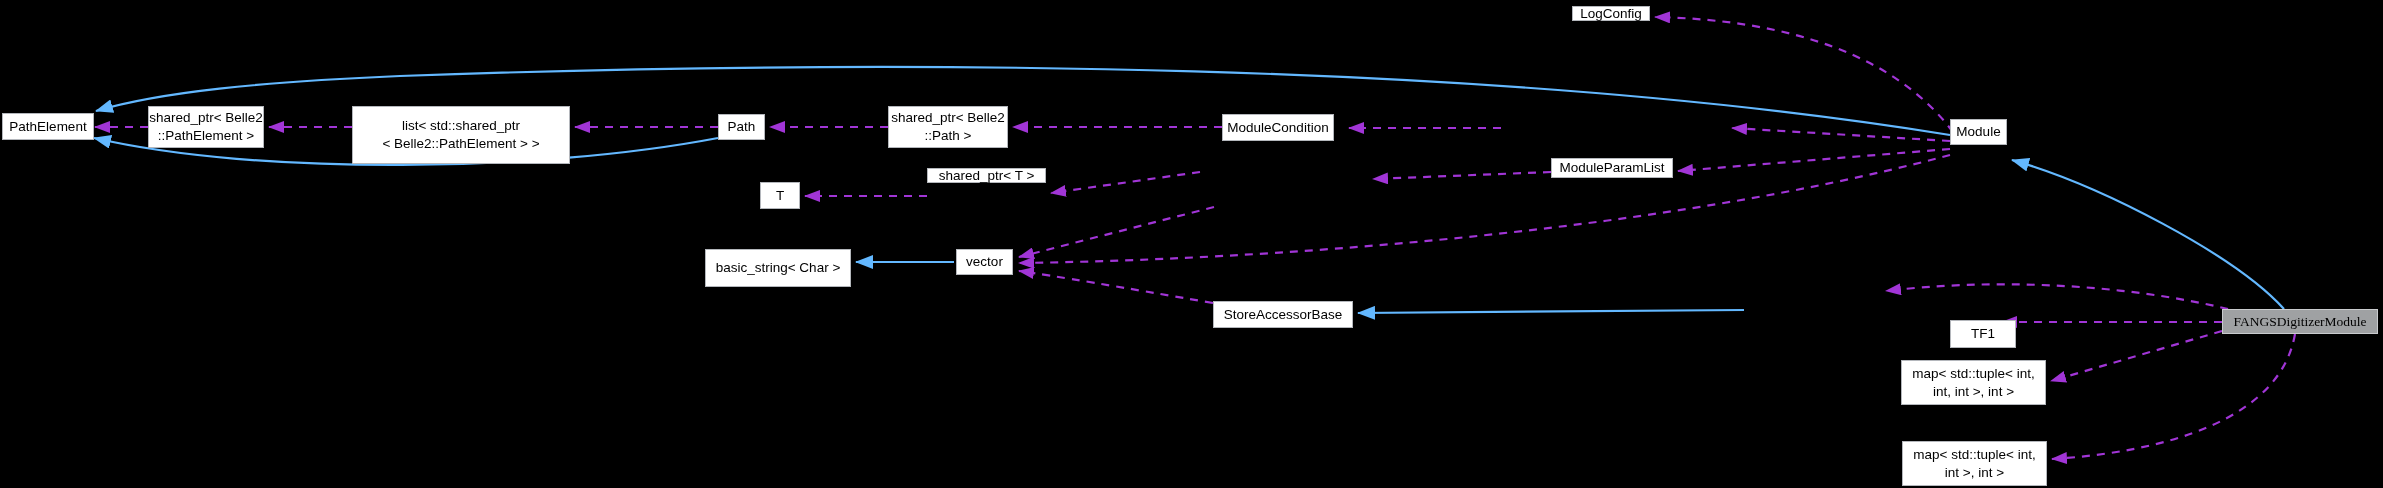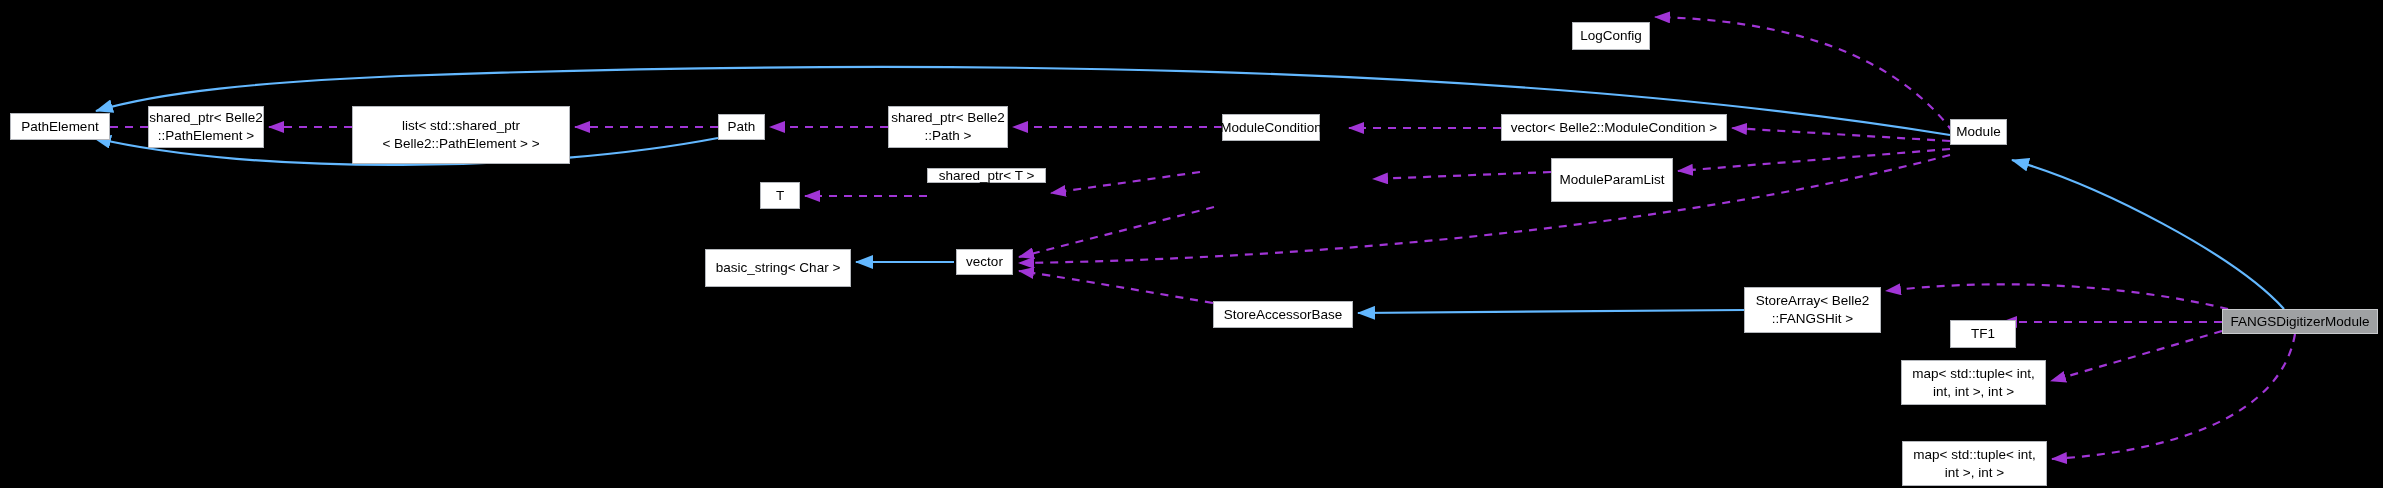--- a/index.html
+++ b/index.html
@@ -8,21 +8,21 @@
   #edges{position:absolute;left:0;top:0;width:2383px;height:488px;}
   #edges path.line{fill:none;stroke-width:2.2px;}
   #edges path.inherit{stroke:var(--edge_inheritance,#63b8ff);}
   #edges path.use{stroke:var(--edge_usage,#a135d6);stroke-dasharray:8 7;}
   marker#ah-inherit path{fill:var(--edge_inheritance,#63b8ff);}
   marker#ah-use path{fill:var(--edge_usage,#a135d6);}
   .node{position:absolute;box-sizing:border-box;display:flex;align-items:center;justify-content:center;
         text-align:center;background:var(--node_fill,#fff);color:var(--node_text,#000);
         border:1.5px solid var(--node_border,#b4b7bc);
         font-size:13.5px;line-height:18px;white-space:pre-line;}
-  .node.main{background:var(--main_node_fill,#9fa1a3);border-color:var(--main_node_border,#c9cbce);}
+  .node.main{background:var(--main_node_fill,#9fa1a3);border-color:var(--main_node_border,#c9cbce);font-family:Liberation Serif, serif;}
 </style>
 </head>
 <body>
 
 <div id="stage">
 
   <svg id="edges" viewBox="0 0 2383 488" xmlns="http://www.w3.org/2000/svg">
     <defs>
       <marker id="ah-inherit" markerUnits="userSpaceOnUse" markerWidth="18" markerHeight="14" viewBox="0 0 18 14" refX="17" refY="7" orient="auto">
         <path d="M0,0 L18,7 L0,14 z"></path>
@@ -52,40 +52,37 @@
     <path class="line use" d="M1214,207 L1019,257" marker-end="url(#ah-use)"></path>
     <path class="line use" d="M1950,155 C1650,235 1250,260 1019,263" marker-end="url(#ah-use)"></path>
     <path class="line use" d="M1213,303 C1120,287 1055,276 1019,271" marker-end="url(#ah-use)"></path>
     <path class="line use" d="M1953,132 C1895,55 1790,20 1655,17" marker-end="url(#ah-use)"></path>
     <path class="line use" d="M2228,309 C2115,282 1985,279 1886,291" marker-end="url(#ah-use)"></path>
     <path class="line use" d="M2222,322 L2002,322" marker-end="url(#ah-use)"></path>
     <path class="line use" d="M2222,331 L2051,381" marker-end="url(#ah-use)"></path>
     <path class="line use" d="M2295,334 C2280,420 2165,452 2052,459" marker-end="url(#ah-use)"></path>
   </svg>
 
-  <div class="node" style="left:10px;top:113px;width:100px;height:27px">PathElement</div>
+  <div class="node" style="left:2px;top:113px;width:92px;height:27px">PathElement</div>
   <div class="node" style="left:148px;top:106px;width:116px;height:42px">shared_ptr&lt; Belle2
 ::PathElement &gt;</div>
   <div class="node" style="left:352px;top:106px;width:218px;height:58px">list&lt; std::shared_ptr
 &lt; Belle2::PathElement &gt; &gt;</div>
   <div class="node" style="left:718px;top:114px;width:47px;height:26px">Path</div>
   <div class="node" style="left:888px;top:106px;width:120px;height:42px">shared_ptr&lt; Belle2
 ::Path &gt;</div>
-  <div class="node" style="left:1222px;top:114px;width:98px;height:27px">ModuleCondition</div>
-  <div class="node" style="left:1501px;top:114px;width:226px;height:27px">vector&lt; Belle2::ModuleCondition &gt;</div>
-  <div class="node" style="left:1551px;top:158px;width:122px;height:44px">ModuleParamList</div>
+  <div class="node" style="left:1222px;top:114px;width:112px;height:27px">ModuleCondition</div>
+  <div class="node" style="left:1551px;top:158px;width:122px;height:20px">ModuleParamList</div>
   <div class="node" style="left:760px;top:182px;width:40px;height:27px">T</div>
   <div class="node" style="left:927px;top:168px;width:119px;height:15px">shared_ptr&lt; T &gt;</div>
   <div class="node" style="left:705px;top:249px;width:146px;height:38px">basic_string&lt; Char &gt;</div>
   <div class="node" style="left:956px;top:249px;width:57px;height:26px">vector</div>
   <div class="node" style="left:1213px;top:301px;width:140px;height:27px">StoreAccessorBase</div>
-  <div class="node" style="left:1744px;top:287px;width:137px;height:46px">StoreArray&lt; Belle2
-::FANGSHit &gt;</div>
   <div class="node" style="left:1950px;top:320px;width:66px;height:28px">TF1</div>
   <div class="node main" style="left:2222px;top:309px;width:156px;height:25px">FANGSDigitizerModule</div>
   <div class="node" style="left:1901px;top:360px;width:145px;height:45px">map&lt; std::tuple&lt; int,
 int, int &gt;, int &gt;</div>
   <div class="node" style="left:1902px;top:441px;width:145px;height:45px">map&lt; std::tuple&lt; int,
 int &gt;, int &gt;</div>
-  <div class="node" style="left:1572px;top:22px;width:78px;height:28px">LogConfig</div>
+  <div class="node" style="left:1572px;top:6px;width:78px;height:15px">LogConfig</div>
   <div class="node" style="left:1950px;top:119px;width:57px;height:26px">Module</div>
 
 </div>
 
 </body></html>

